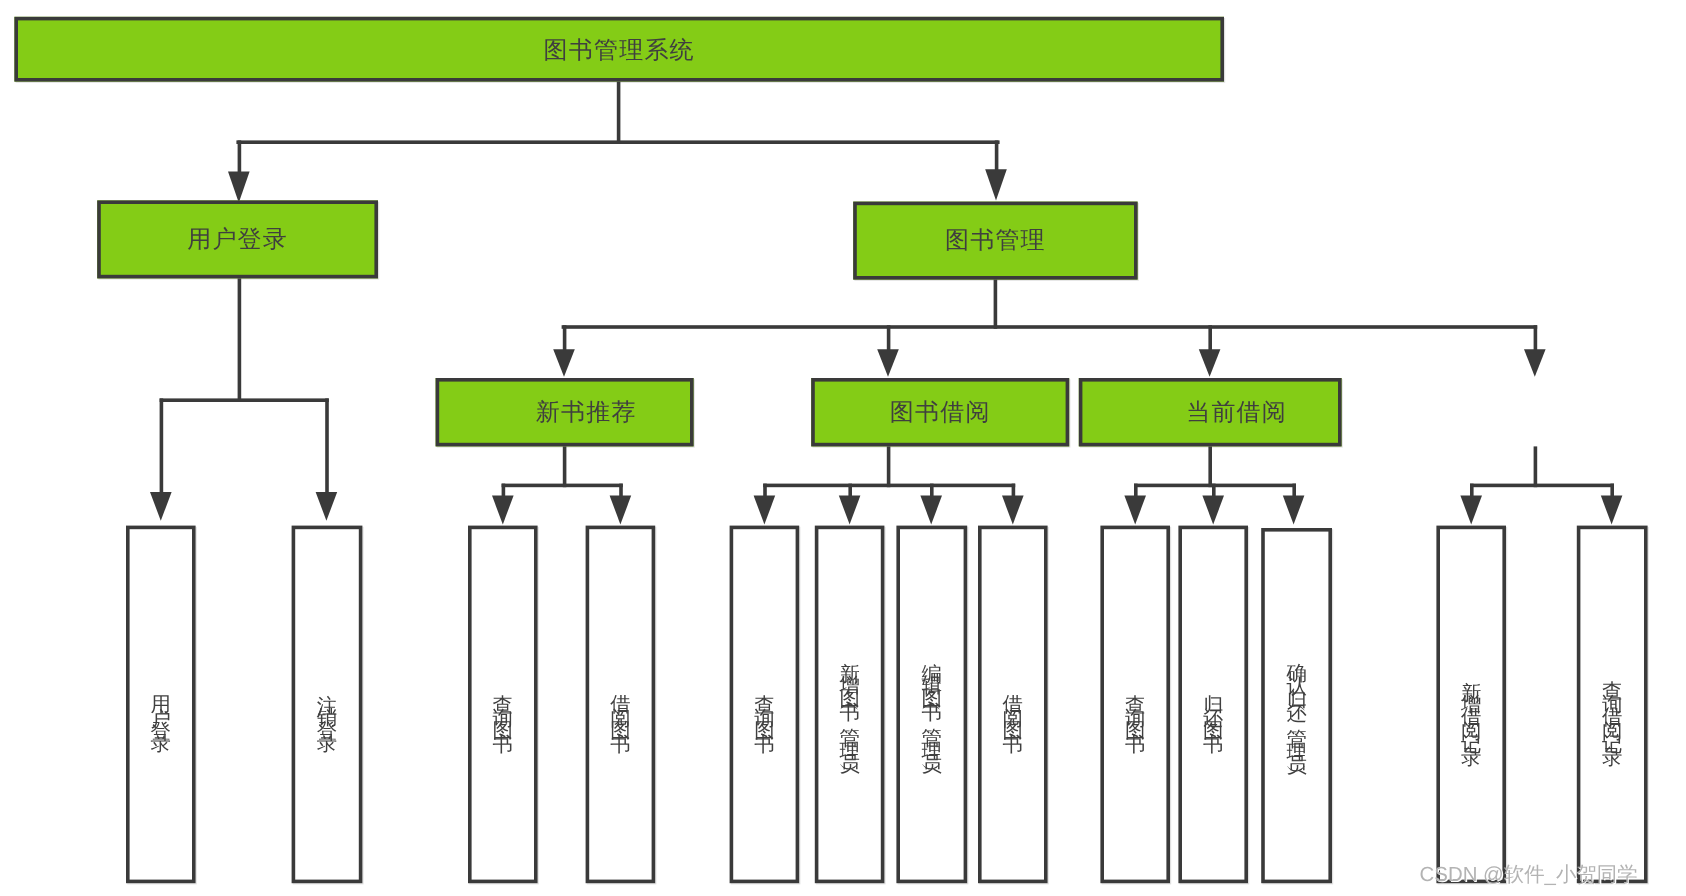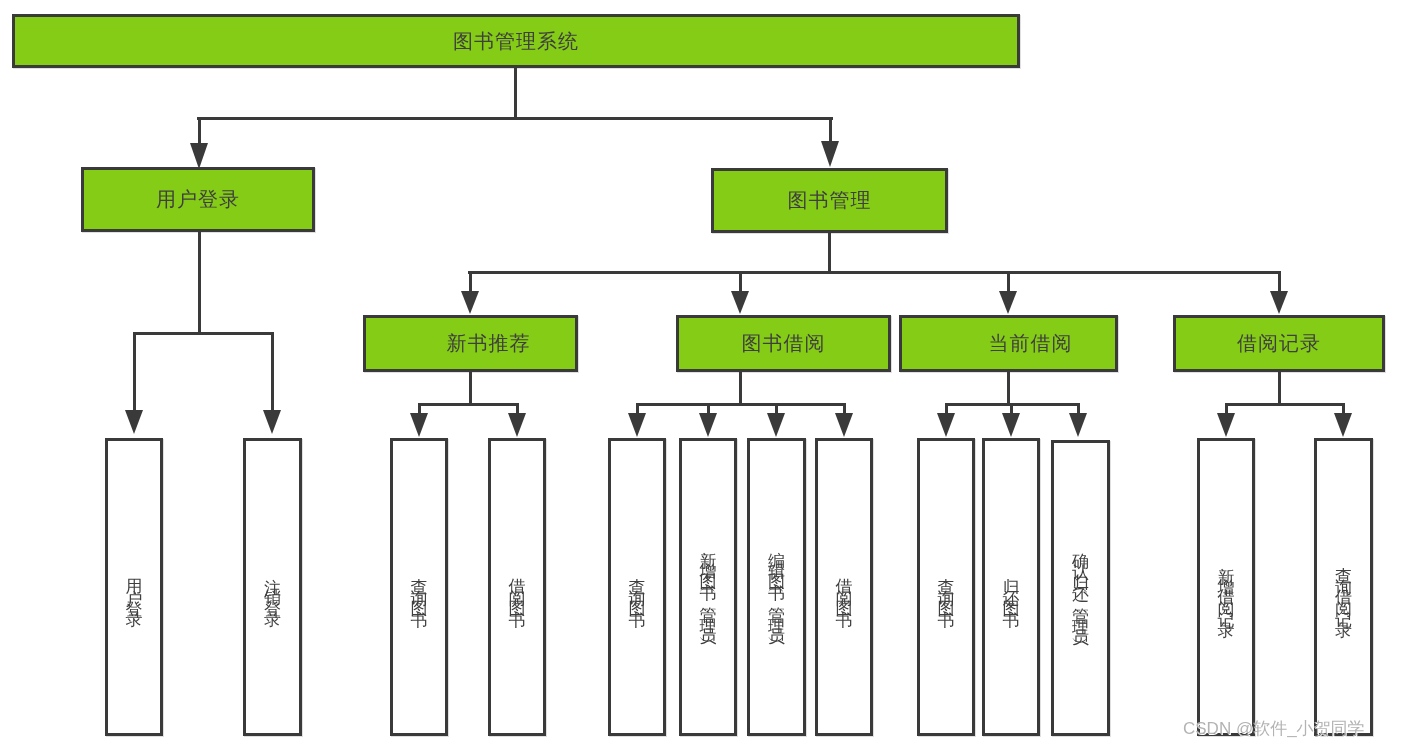--- a/index.html
+++ b/index.html
@@ -92,21 +92,20 @@
   <div class="vline" style="left:739px;top:271px;height:22px;"></div>
   <div class="tri" style="left:731px;top:291px;border-top-width:23px;"></div>
   <div class="vline" style="left:1007px;top:271px;height:22px;"></div>
   <div class="tri" style="left:999px;top:291px;border-top-width:23px;"></div>
   <div class="vline" style="left:1278px;top:271px;height:22px;"></div>
   <div class="tri" style="left:1270px;top:291px;border-top-width:23px;"></div>
 
   <div class="node" style="left:363px;top:315px;width:215px;height:57px;padding-left:36px;">新书推荐</div>
   <div class="node" style="left:632px;top:315px;width:215px;height:57px;margin-left:44px;">图书借阅</div>
   <div class="node" style="left:899px;top:315px;width:219px;height:57px;padding-left:44px;">当前借阅</div>
-  <div class="node" style="left:1173px;top:315px;width:212px;height:57px;">借阅记录</div>
 
   <div class="vline" style="left:469px;top:372px;height:34px;"></div>
   <div class="hline" style="left:418px;top:403px;width:101px;"></div>
   <div class="vline" style="left:418px;top:403px;height:12px;"></div>
   <div class="tri" style="left:410px;top:413px;"></div>
   <div class="vline" style="left:516px;top:403px;height:12px;"></div>
   <div class="tri" style="left:508px;top:413px;"></div>
 
   <div class="vline" style="left:739px;top:372px;height:34px;"></div>
   <div class="hline" style="left:636px;top:403px;width:210px;"></div>

